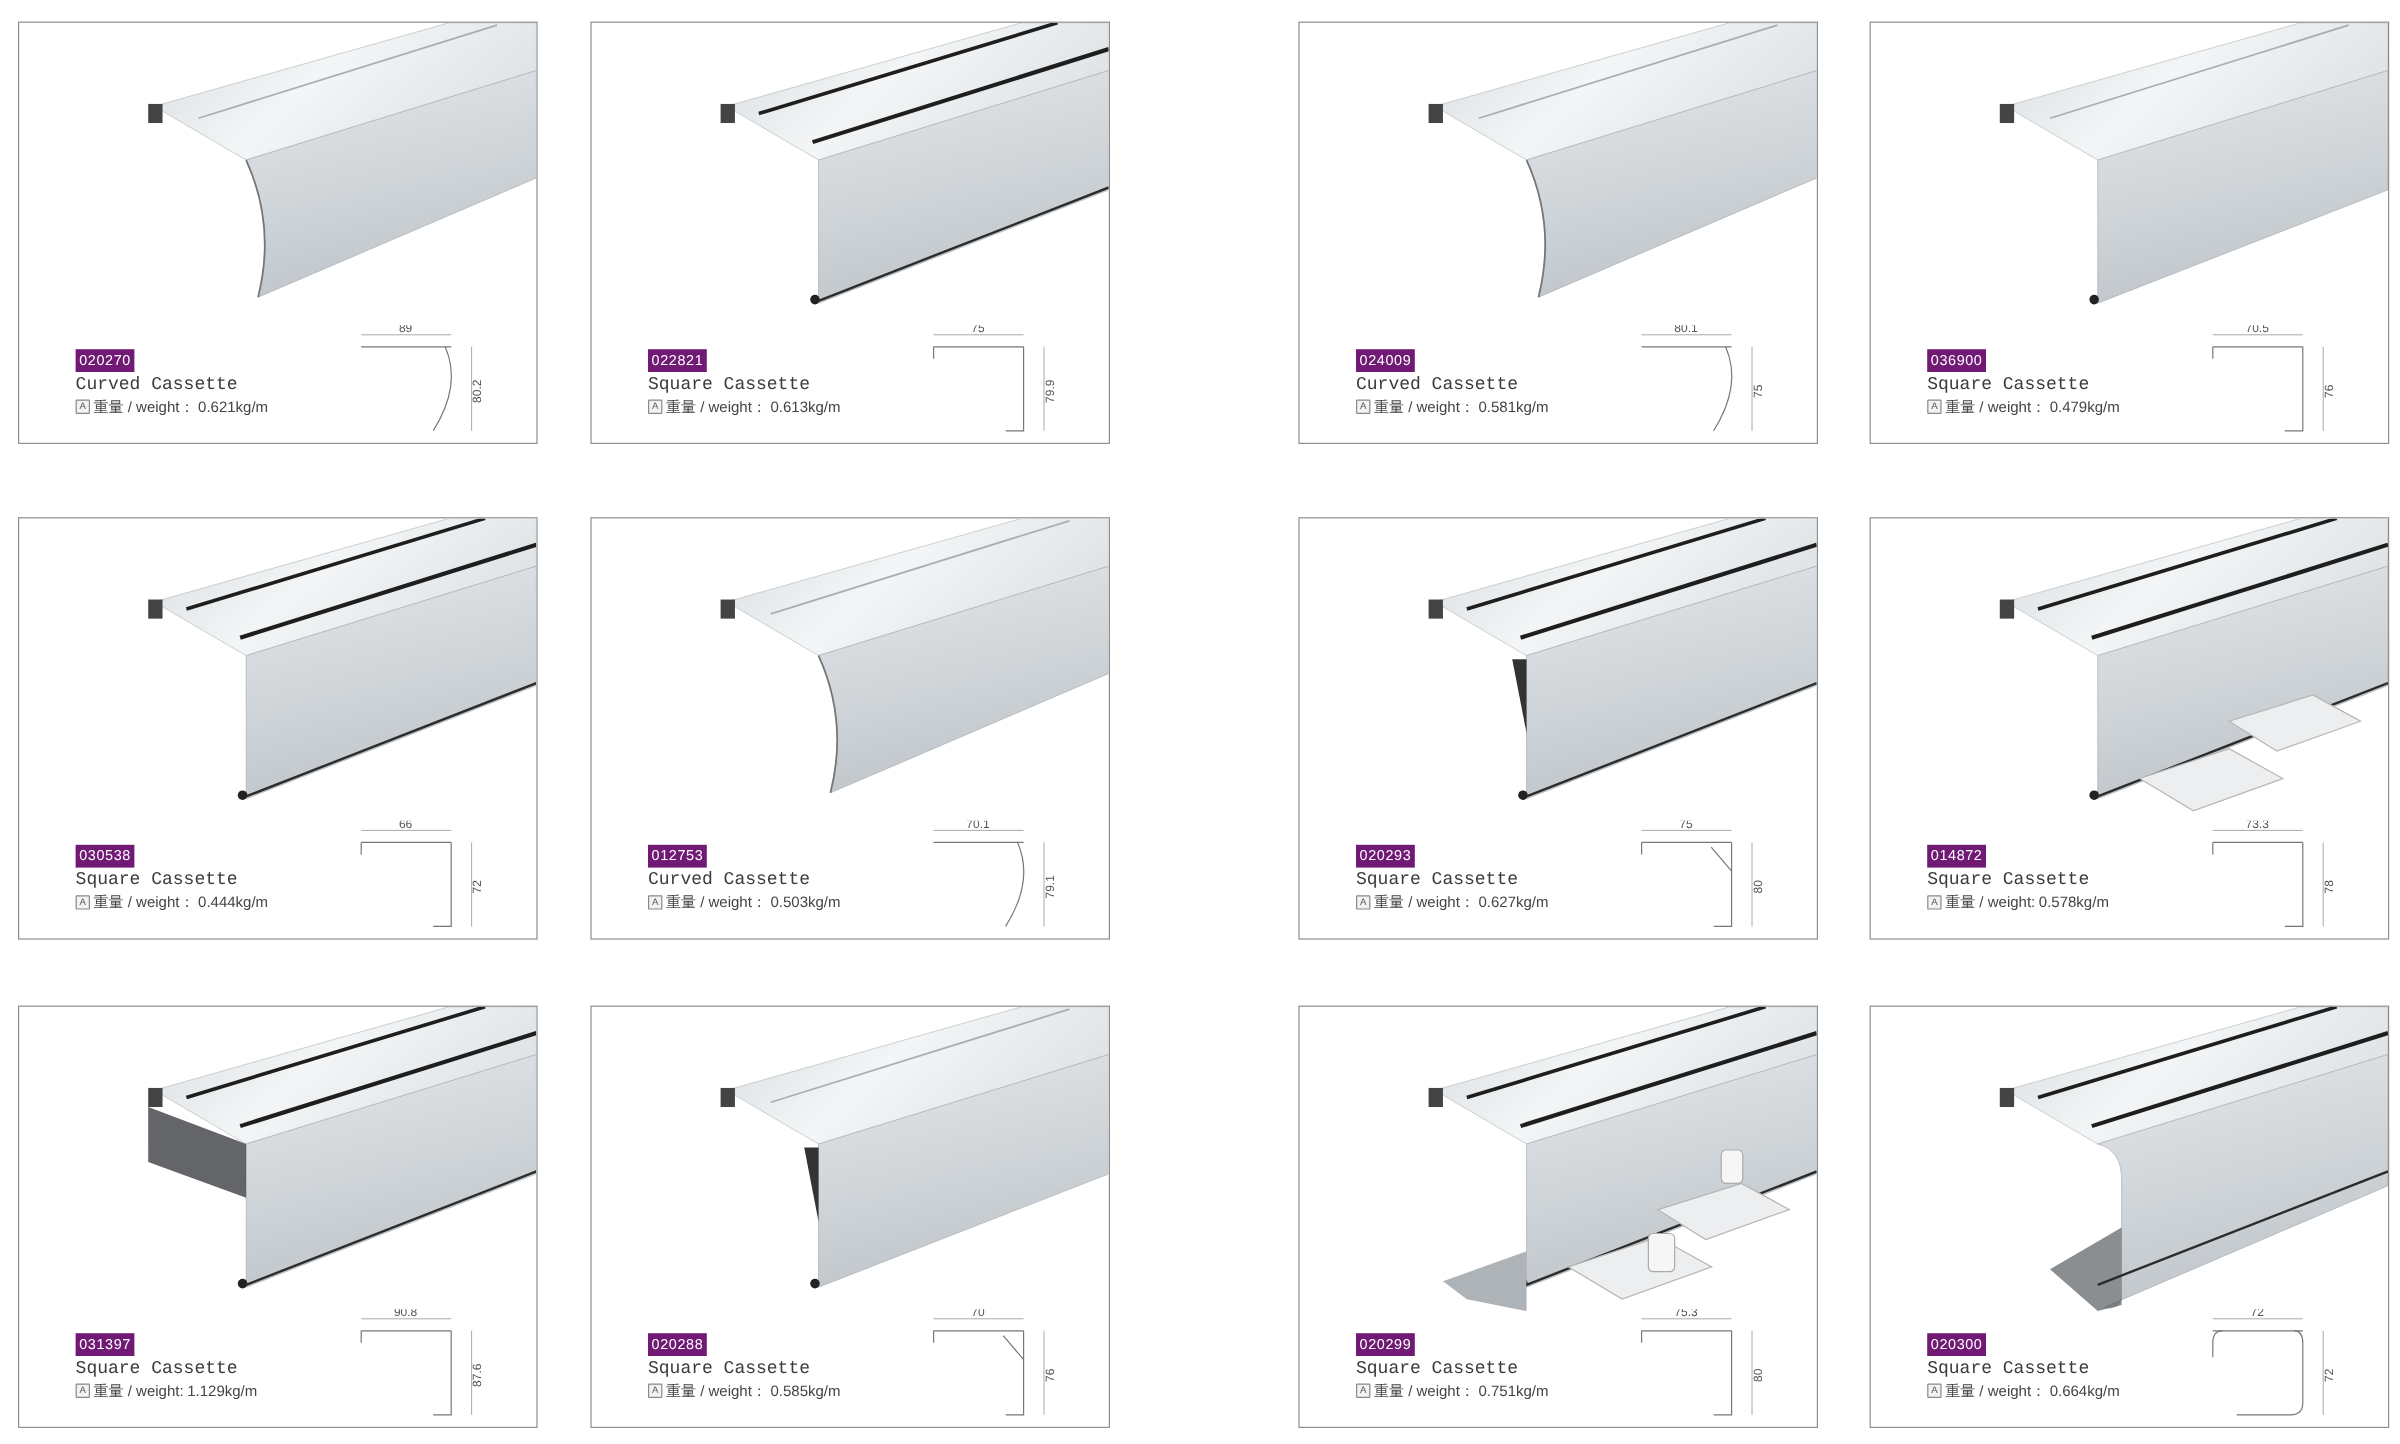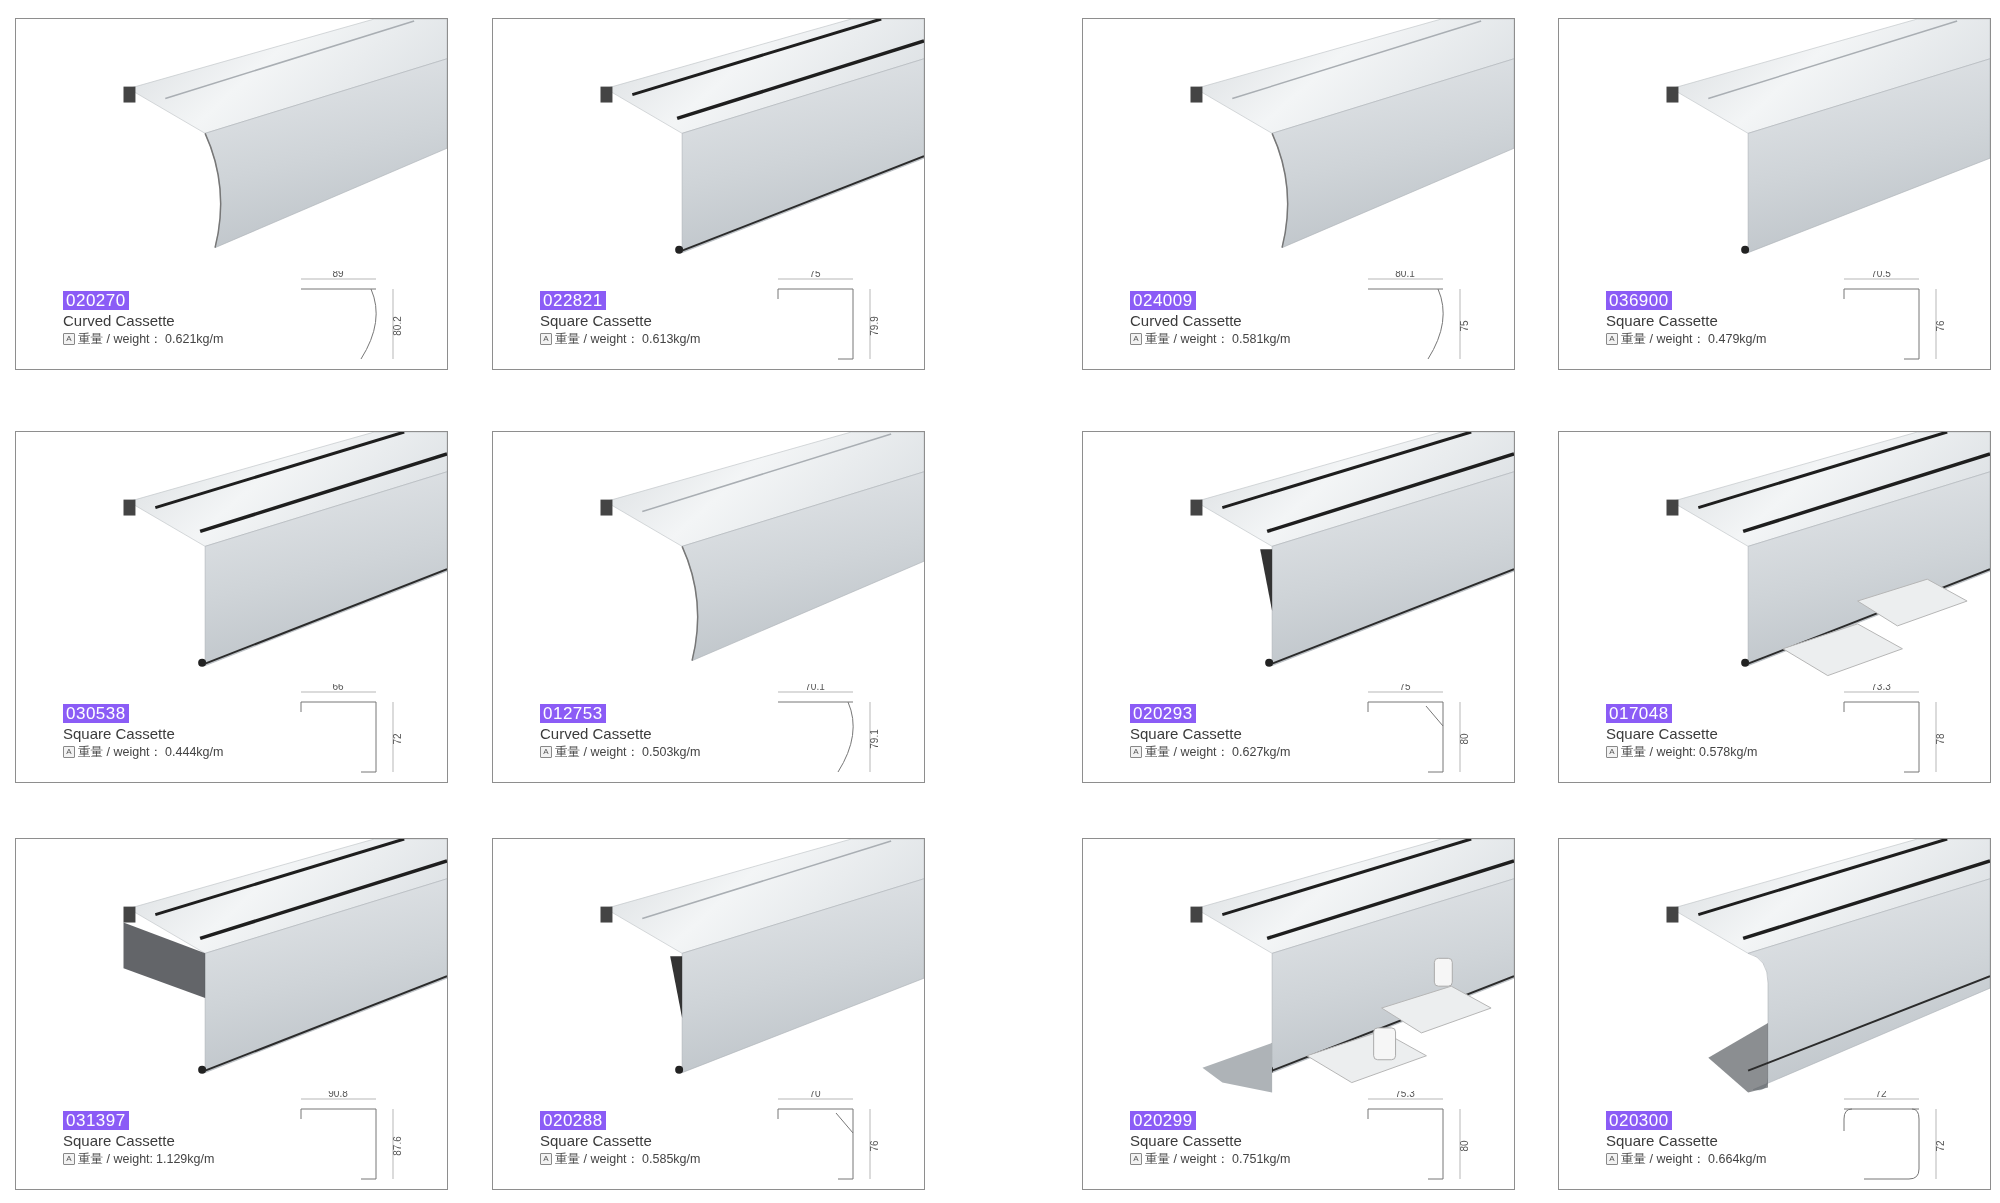--- a/index.html
+++ b/index.html
@@ -2,23 +2,23 @@
 <html><head>
 <meta charset="utf-8">
 <style>
   html, body { margin:0; padding:0; background:#ffffff; }
   body { width:2000px; height:1203px; position:relative; overflow:hidden;
          font-family:"Liberation Sans", "DejaVu Sans", sans-serif; }
   .card { position:absolute; width:433px; height:352px; border:1.5px solid #8e8e8e;
           background:#ffffff; box-sizing:border-box; overflow:hidden; }
   .photo { position:absolute; left:0; top:0; width:100%; height:100%; }
   .info { position:absolute; left:47px; top:272px; }
-  .code { display:inline-block; background:#8b5cf6; color:#ffffff; font-size:17px;
+  .code { display:inline-block; background:#701a75; color:#ffffff; font-size:12px;
           letter-spacing:0.5px; padding:0 3px; line-height:19px; }
-  .name { font-size:15px; color:#3b3b3b; margin-top:2px; line-height:18px; }
+  .name { font-size:15px; color:#3b3b3b; margin-top:2px; line-height:18px;font-family:Liberation Mono, monospace; }
   .weight { font-size:12.5px; color:#444; margin-top:1px; display:flex; align-items:center; gap:3px; line-height:16px; }
   .wicon { display:inline-block; width:10px; height:10px; border:1px solid #888; border-radius:1px;
            font-size:8px; line-height:10px; text-align:center; color:#555; background:#f2f2f2; }
   .diagram { position:absolute; left:265px; top:252px; width:135px; height:92px; }
   .dim { font-size:10px; fill:#555; font-family:"Liberation Sans", sans-serif; }
 </style>
 </head>
 <body>
 
 <div id="grid">
@@ -318,21 +318,21 @@
         <line x1="140" y1="76" x2="390" y2="0" stroke="#1e1e1e" stroke-width="3"></line>
         <line x1="185" y1="100" x2="433" y2="22" stroke="#1e1e1e" stroke-width="3.5"></line>
         <rect x="108" y="68" width="12" height="16" fill="#444"></rect>
         <polygon points="190,115 433,40 433,140 190,235" fill="url(#gf7)" stroke="#aab0b5" stroke-width="0.6"></polygon>
         <circle cx="187" cy="232" r="4" fill="#222"></circle>
         <line x1="190" y1="233" x2="433" y2="138" stroke="#2b2b2b" stroke-width="2"></line>
         <polygon points="225,218 300,193 345,218 270,245" fill="#eceeef" stroke="#b5b5b5"></polygon>
         <polygon points="300,170 370,148 410,170 340,195" fill="#eceeef" stroke="#b5b5b5"></polygon>
       </svg>
     <div class="info">
-      <div class="code">017048</div>
+      <div class="code">014872</div>
       <div class="name">Square Cassette</div>
       <div class="weight">
         <span class="wicon">A</span>
         <span>重量 / weight:</span>
         <span>0.578kg/m</span>
       </div>
     </div>
     <svg class="diagram" viewBox="0 0 135 92">
         <line x1="20" y1="8" x2="95" y2="8" stroke="#888" stroke-width="0.6"></line>
     <text class="dim" x="57" y="6" text-anchor="middle">73.3</text>

